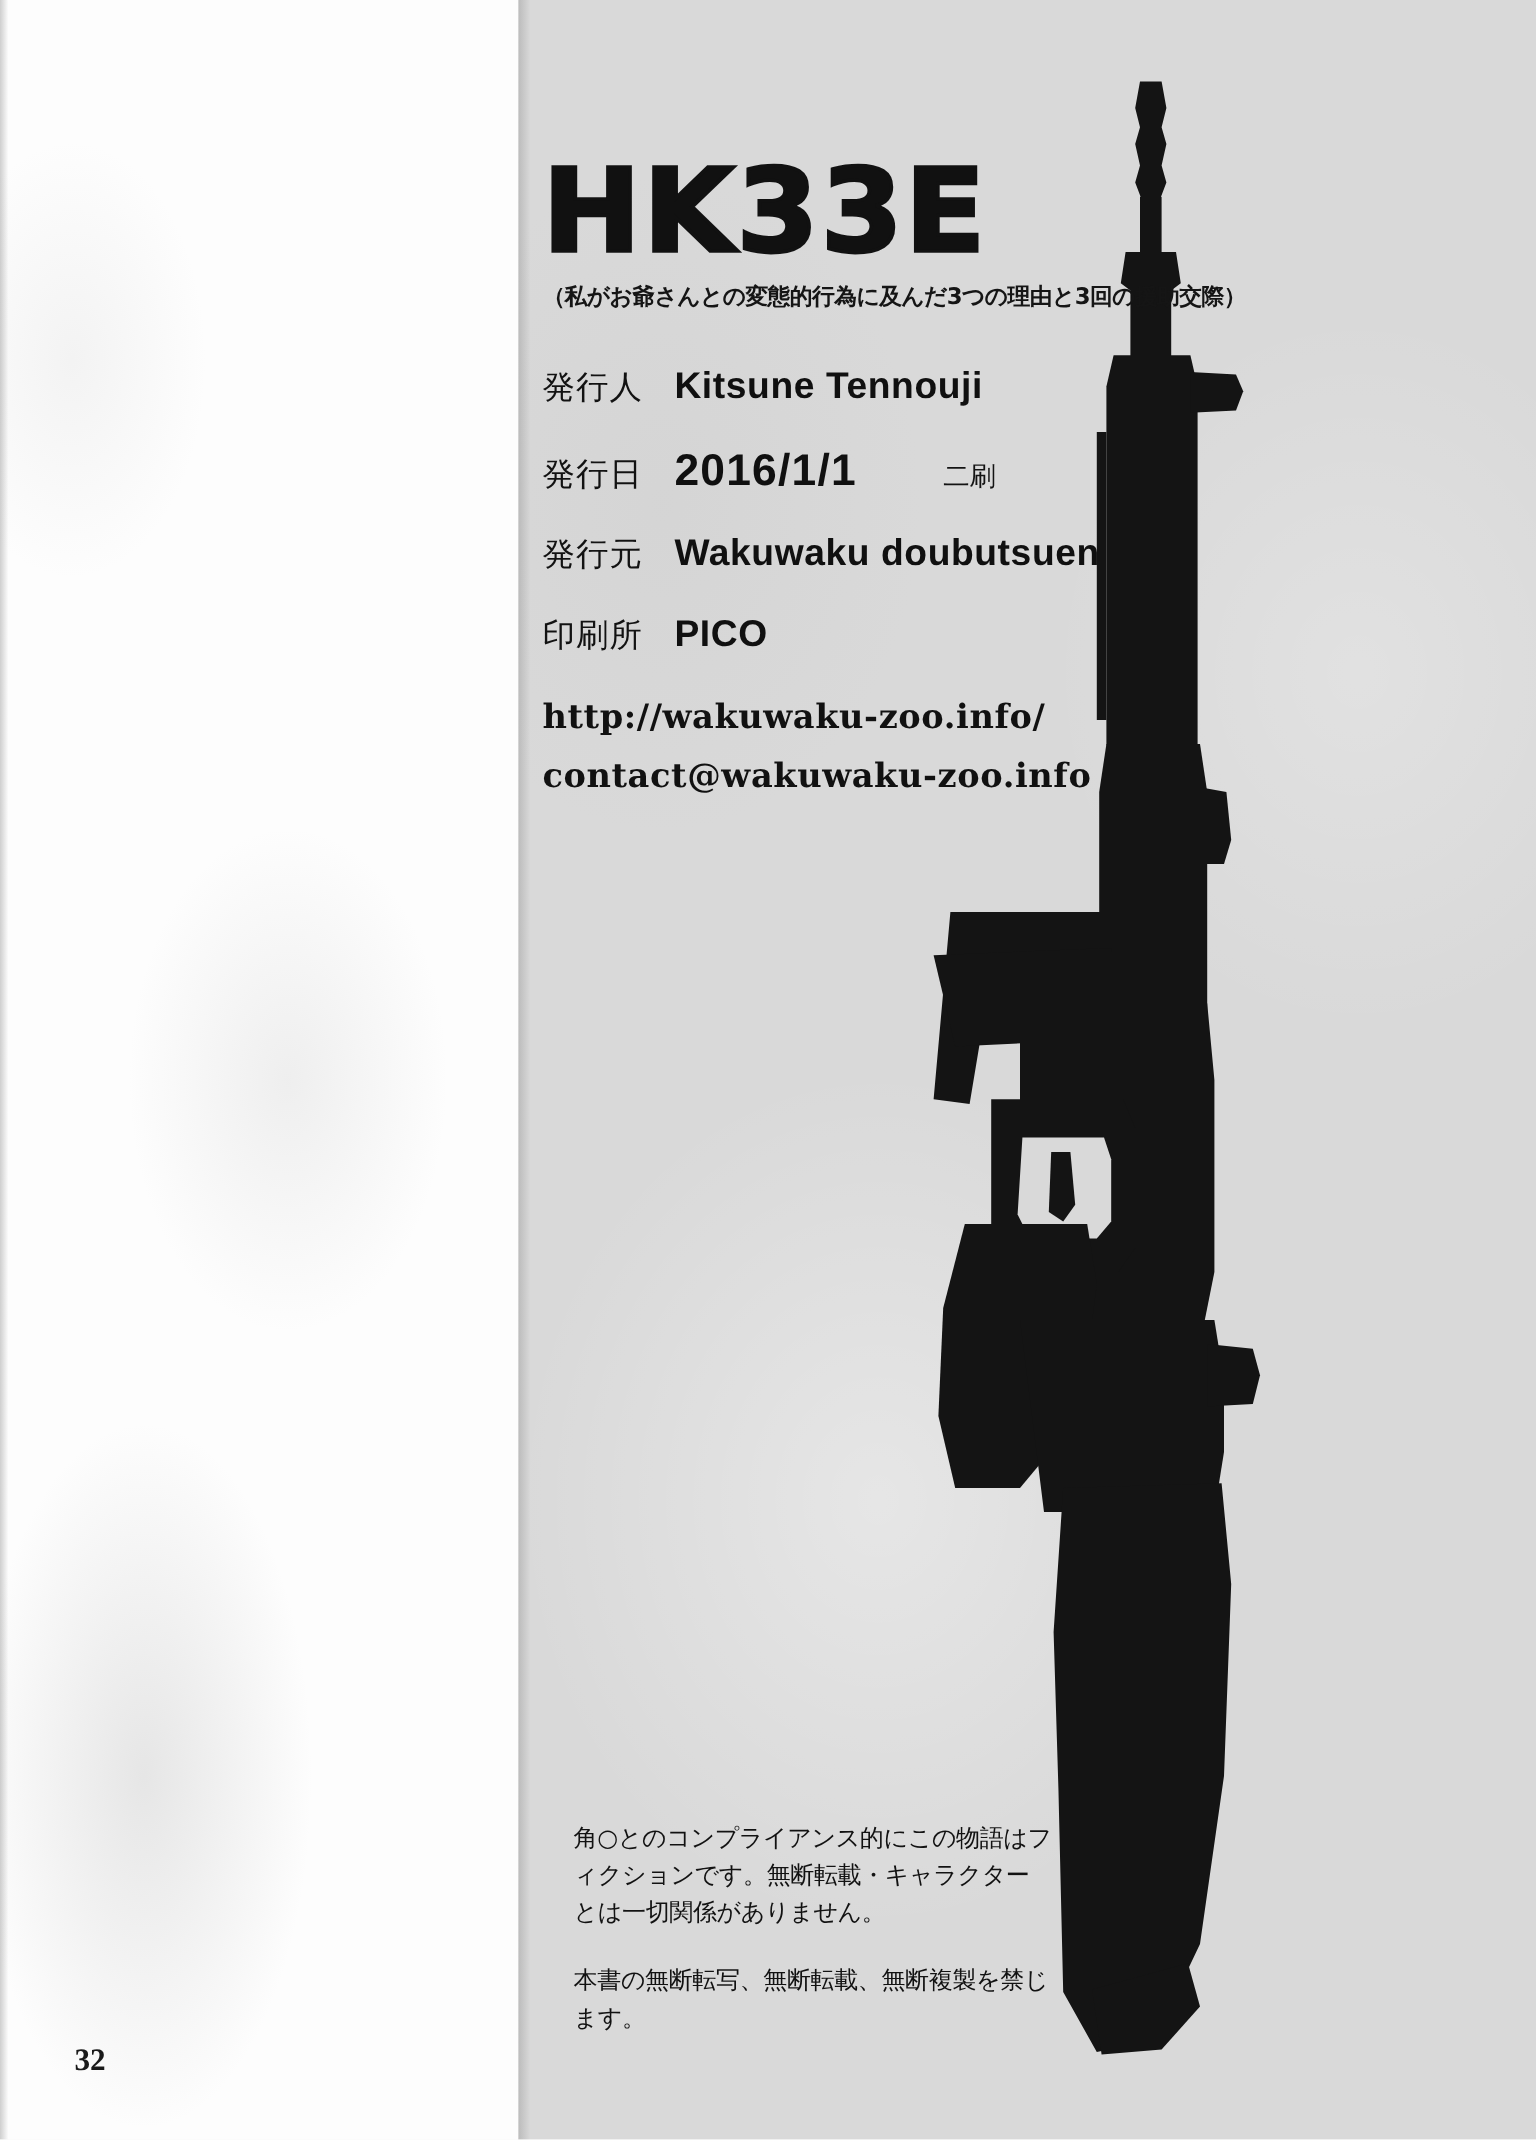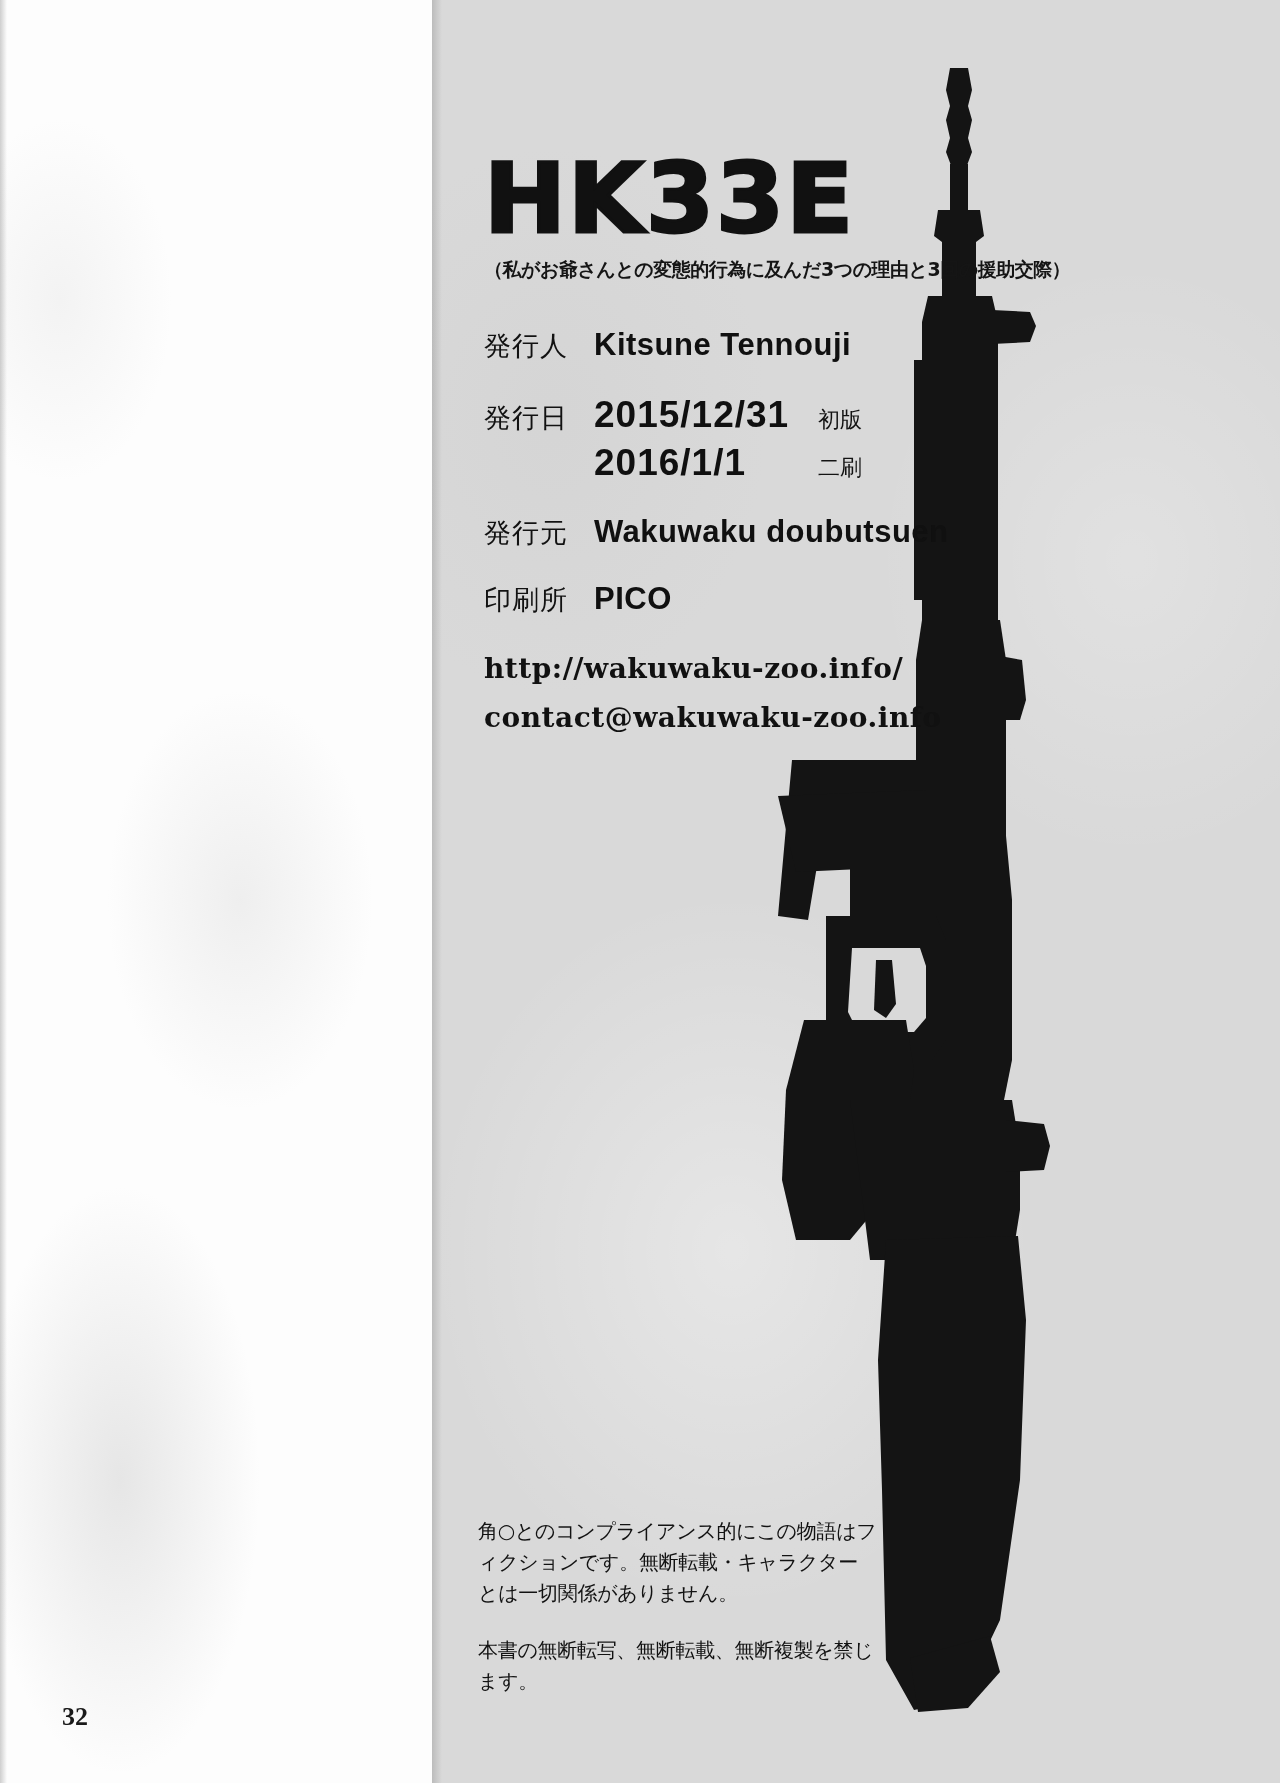--- a/index.html
+++ b/index.html
@@ -82,25 +82,24 @@
     top: 1702px;
     font-size: 26px;
     color: #1a1a1a;
     font-family: "Liberation Serif", serif;
     font-weight: bold;
   }
 
   
   .colophon {
     position: absolute;
-    left: 484px;
+    left: 452px;
     top: 128px;
     width: 600px;
     z-index: 5;
-    margin-top: 23px;
   }
   .title {
     font-family: "DejaVu Sans", sans-serif;
     font-weight: bold;
     font-size: 96px;
     letter-spacing: 2px;
     color: #111;
     line-height: 1;
     margin: 0;
     -webkit-text-stroke: 3px #111;
@@ -270,24 +269,20 @@
 
       <div class="info-row">
         <div class="info-label">発行人</div>
         <div class="info-value">Kitsune Tennouji</div>
       </div>
 
       <div class="info-row">
         <div class="info-label">発行日</div>
         <div class="date-stack">
           <div class="date-line">
-            <span class="info-value big d2">2015/12/31</span>
-            <span class="info-sup">初版</span>
-          </div>
-          <div class="date-line">
             <span class="info-value big d2">2016/1/1</span>
             <span class="info-sup">二刷</span>
           </div>
         </div>
       </div>
 
       <div class="info-row">
         <div class="info-label">発行元</div>
         <div class="info-value">Wakuwaku doubutsuen</div>
       </div>

